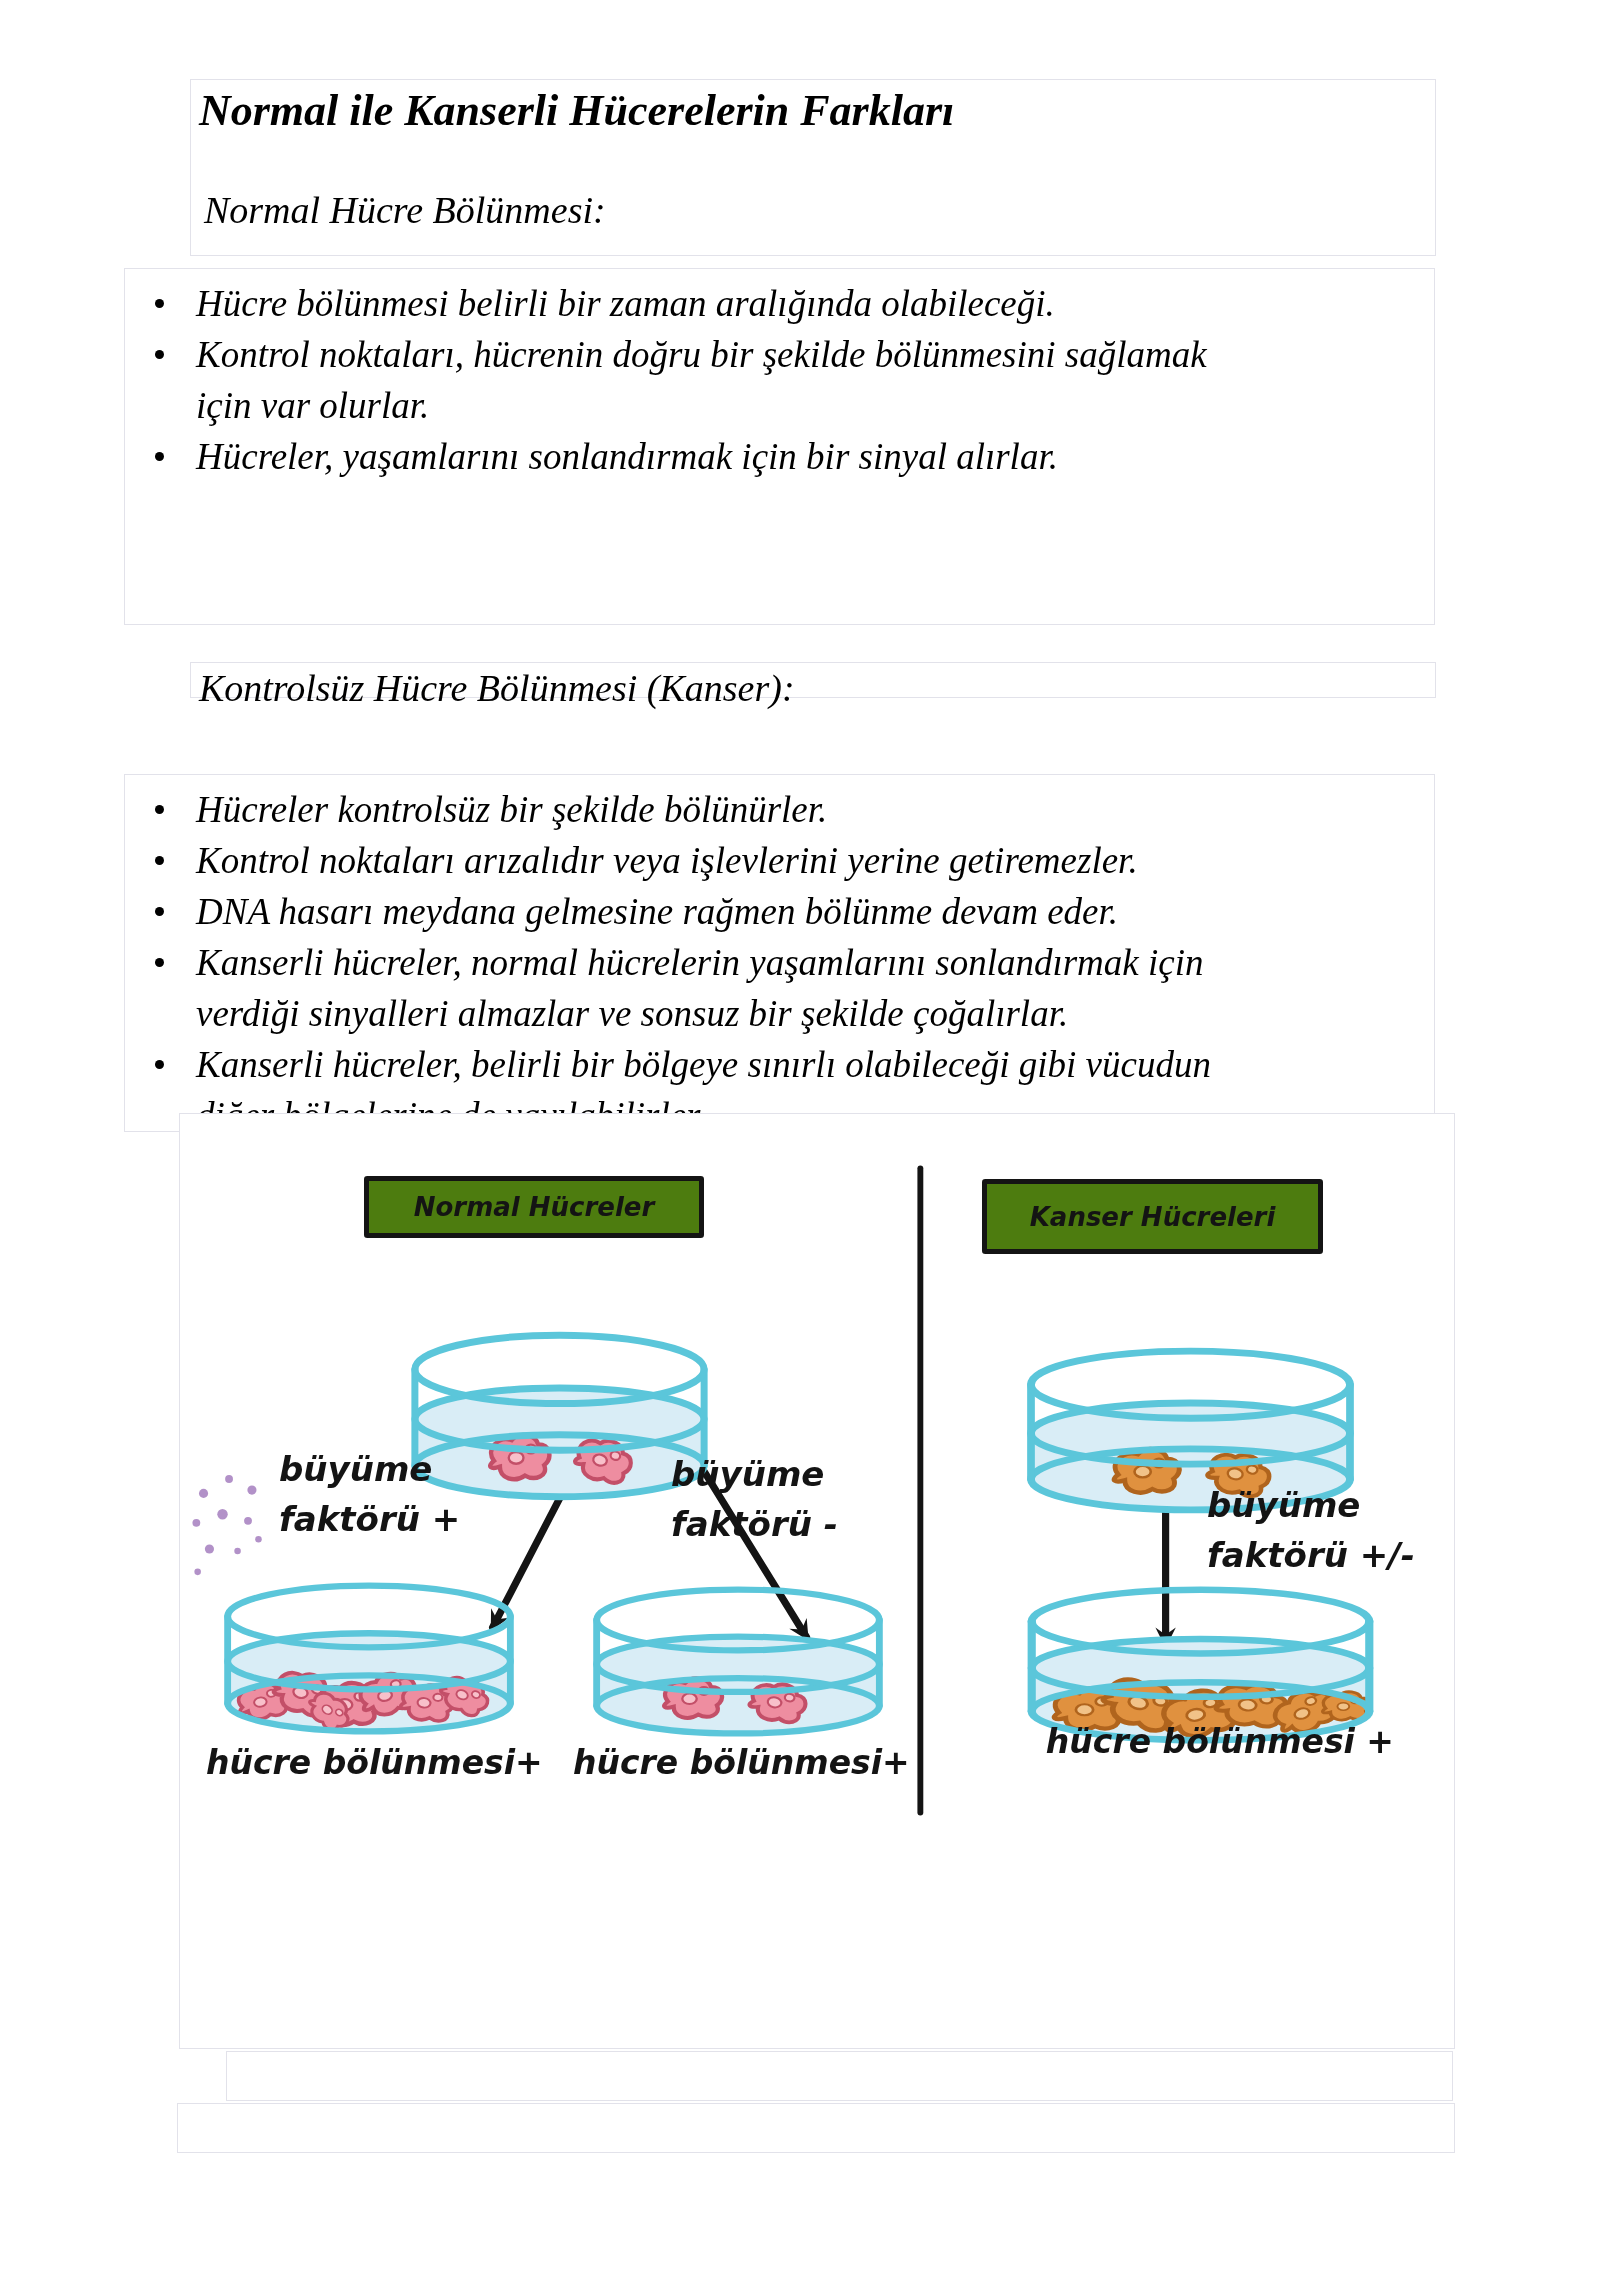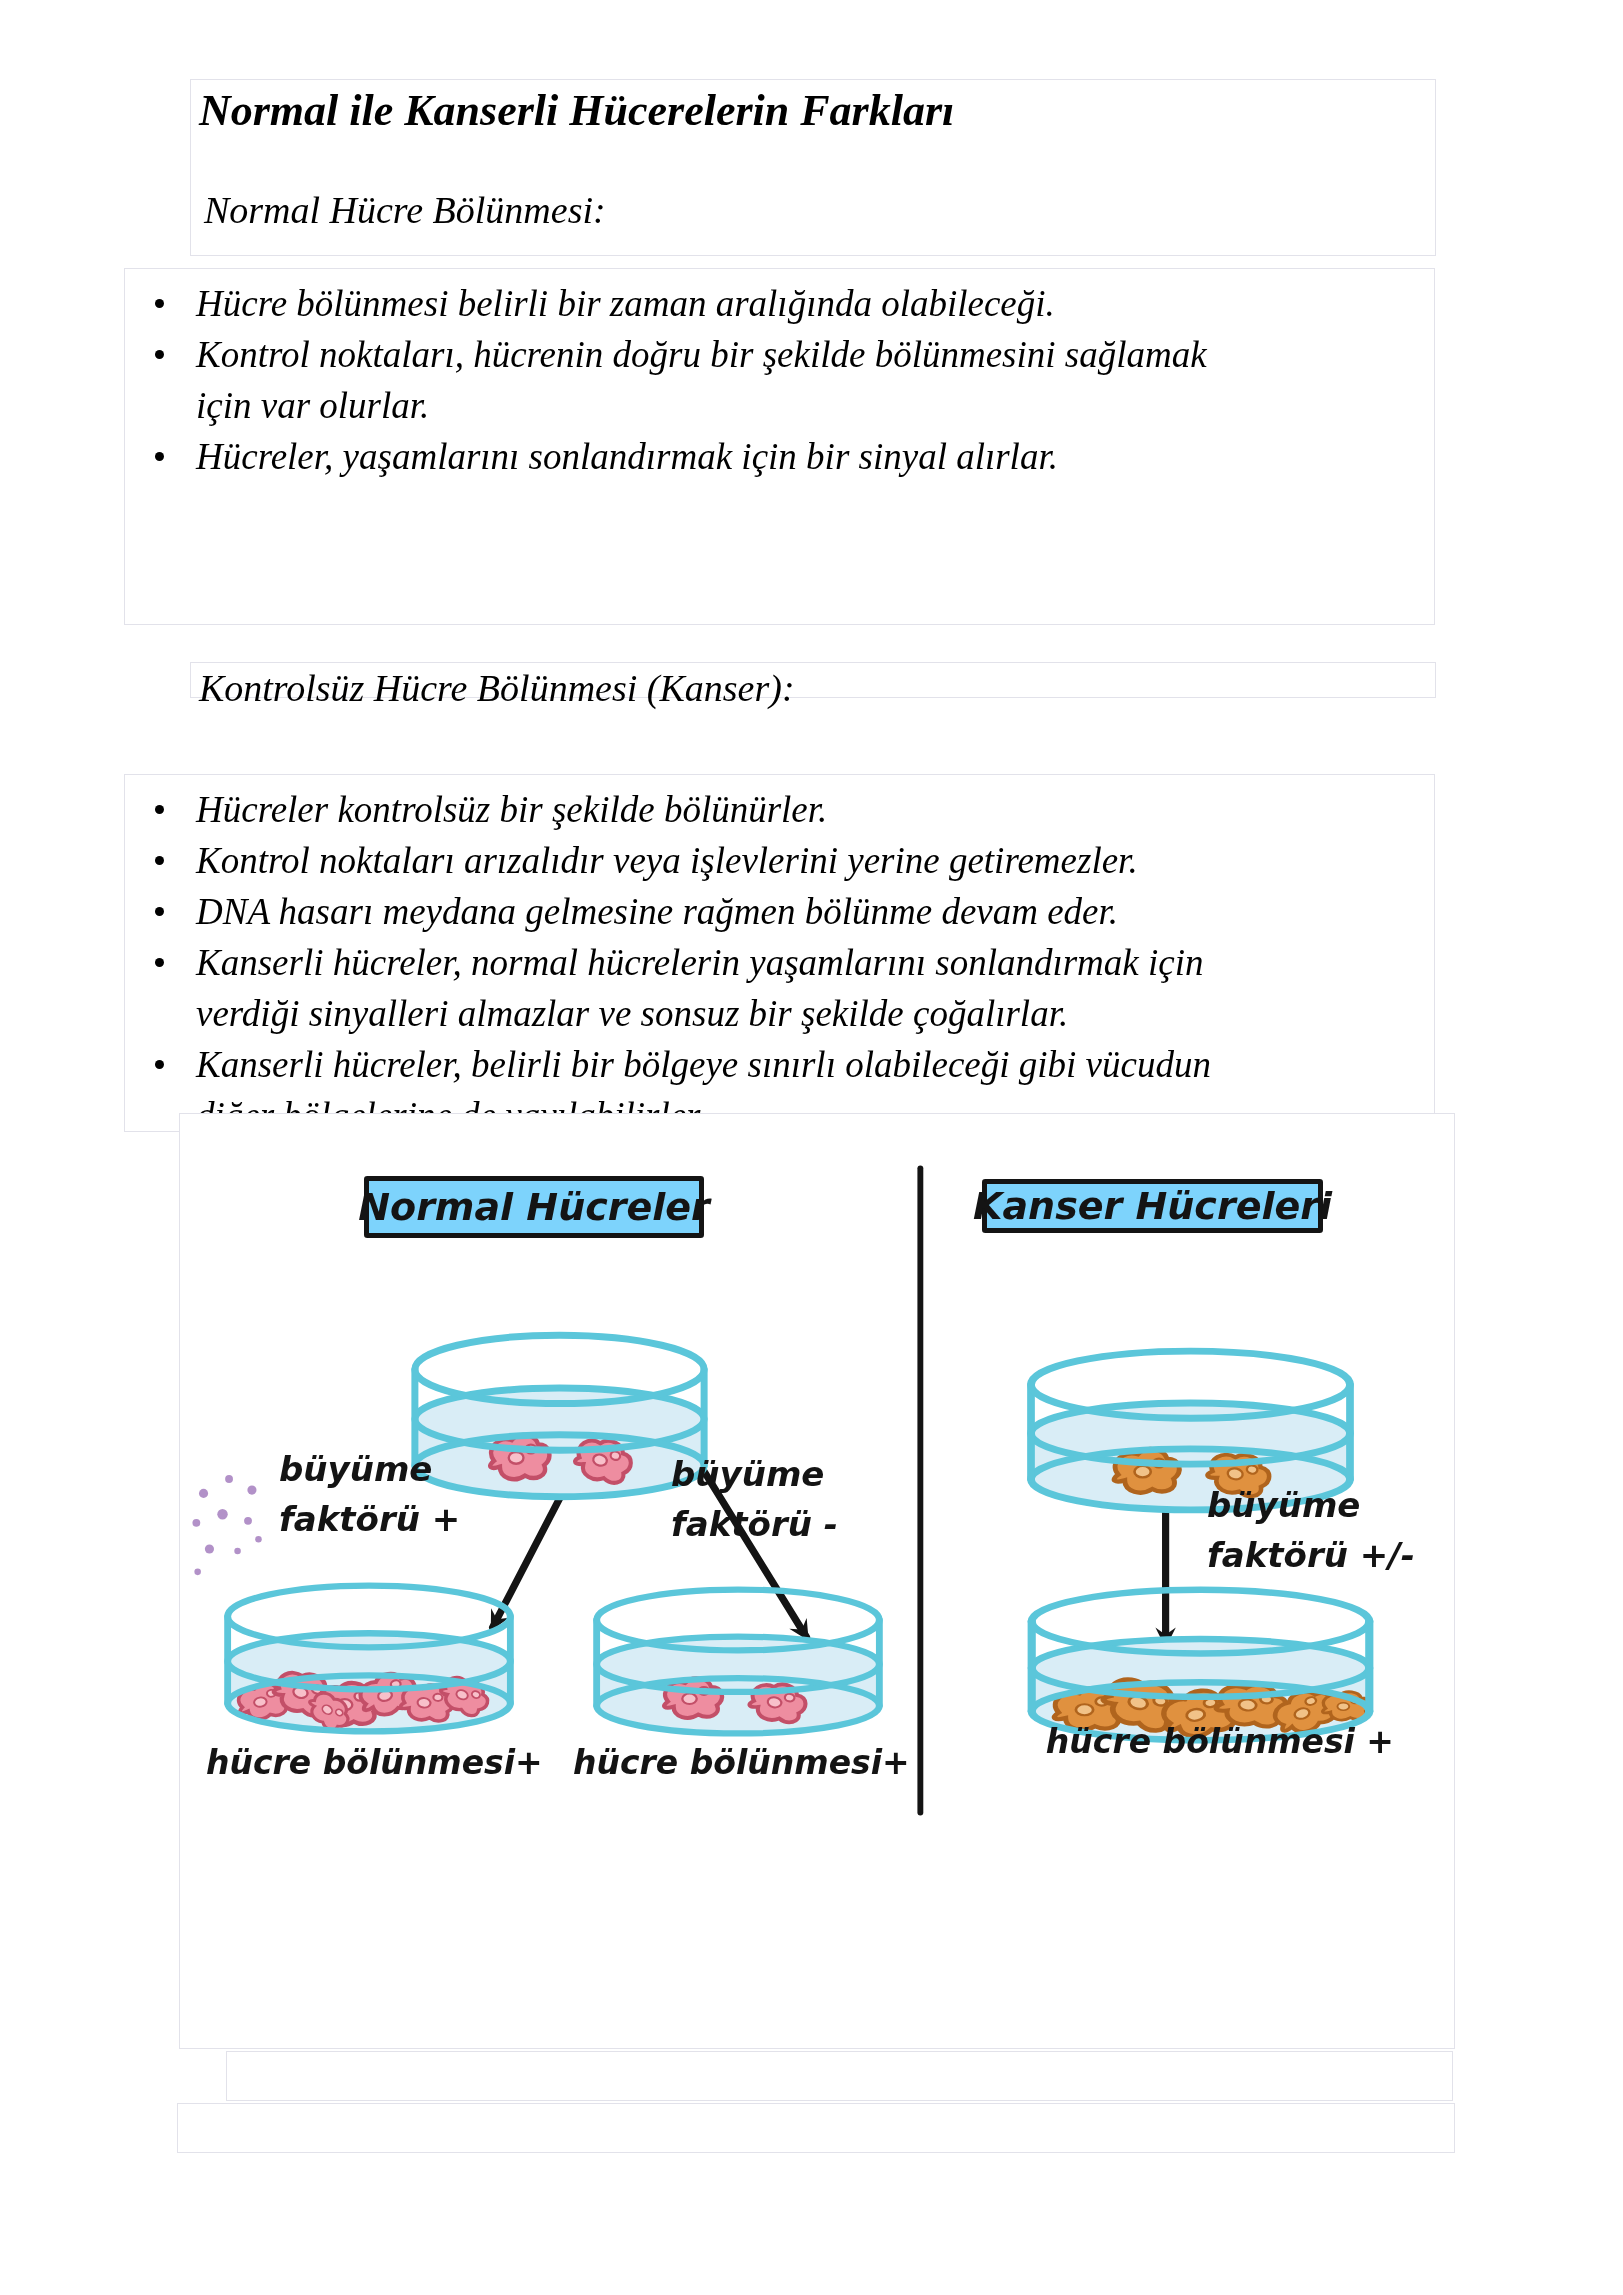--- a/index.html
+++ b/index.html
@@ -46,23 +46,23 @@
     position:absolute;left:-41px;top:21px;
     width:9.2px;height:9.2px;border-radius:50%;
     background:#000;
   }
   
   .dia-abs{position:absolute;box-sizing:border-box;}
   .dlabel{
     display:flex;align-items:center;justify-content:center;
     border:5.9px solid var(--ink,#141414);
     border-radius:3.3px;
-    background:#7dd3fc;
+    background:#4d7c0f;
     font-family:"DejaVu Sans","Liberation Sans",sans-serif;
-    font-weight:bold;font-size:38px;color:var(--ink,#141414);
+    font-weight:bold;font-size:26px;color:var(--ink,#141414);
     white-space:nowrap;
   }
   .growth-label{
     font-family:"DejaVu Sans","Liberation Sans",sans-serif;
     font-weight:bold;font-size:34px;line-height:50px;
     color:var(--ink,#141414);
     white-space:pre-line;
   }
   .division-label{
     font-family:"DejaVu Sans","Liberation Sans",sans-serif;
@@ -128,21 +128,21 @@
         <li>Kanserli hücreler, belirli bir bölgeye sınırlı olabileceği gibi vücudun
 diğer bölgelerine de yayılabilirler.</li>
       </ul>
   </div>
 
   <div class="frame" style="left:179px;top:1113px;width:1276px;height:936px;">
 
     <div class="dia-abs dlabel" style="left:184px;top:62px;width:340px;height:62px;">
       <span>Normal Hücreler</span>
     </div>
-    <div class="dia-abs dlabel" style="left:802px;top:65px;width:341px;height:54px;">
+    <div class="dia-abs dlabel" style="left:802px;top:65px;width:341px;height:75px;">
       <span>Kanser Hücreleri</span>
     </div>
 
     <svg class="overlay" width="1276" height="936" viewBox="0 0 1951 1431">
       <defs>
         <marker id="ah" viewBox="0 0 12 12" refX="9" refY="6" markerWidth="3.4" markerHeight="3.4" orient="auto-start-reverse">
           <path d="M1,1 L11,6 L1,11 L4.5,6 Z" style="fill:var(--ink,#141414)"></path>
         </marker>
       </defs>
       <line class="divider" x1="1132" y1="83" x2="1132" y2="1068"></line>

